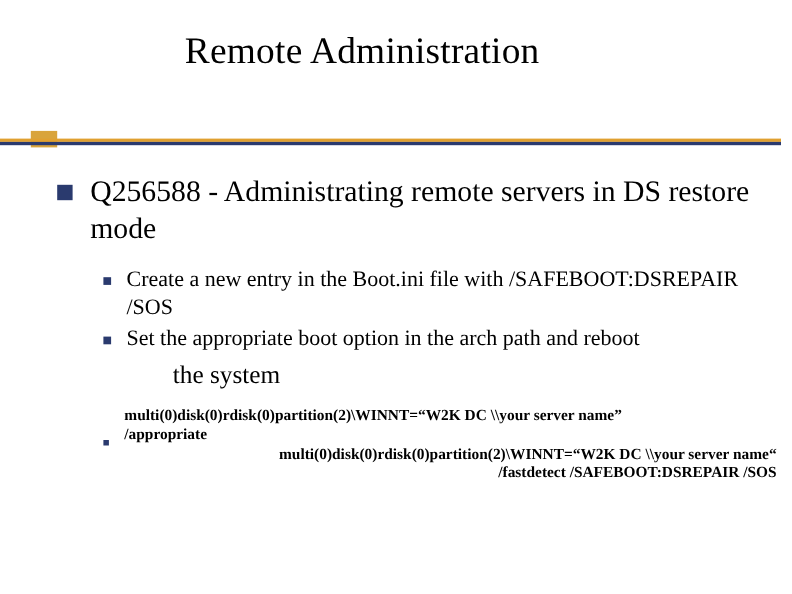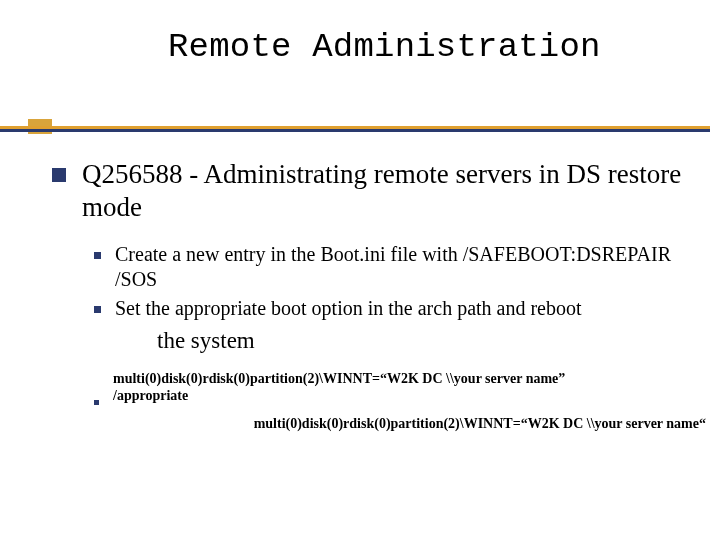--- a/index.html
+++ b/index.html
@@ -1,34 +1,34 @@
 <!DOCTYPE html>
 <html><head>
 <meta charset="utf-8">
 <style>
   * { margin: 0; padding: 0; box-sizing: border-box; }
   html, body { width: 720px; height: 540px; background: #fff; font-family: "Times New Roman", Times, serif; color: #000; }
   .slide { position: relative; width: 720px; height: 540px; padding: 20px 38px 20px 38px; }
   .title-wrap { position: relative; margin-left: 130px; margin-top: 8px; }
-  .title { font-size: 34px; font-weight: 400; letter-spacing: 0.2px; font-family: Liberation Mono, monospace; }
+  .title { font-size: 34px; font-weight: 400; letter-spacing: 0.2px; }
   .rule-row { position: absolute; left: 0; top: 126px; width: 710px; height: 6px; }
   .rule-yellow { position: absolute; left: 0; top: 0; width: 710px; height: 3px; background: #e0a030; }
   .rule-navy { position: absolute; left: 0; top: 3px; width: 710px; height: 3px; background: #2a3a6e; }
   .rule-gold-box { position: absolute; left: 28px; top: 119px; width: 24px; height: 15px; background: #d9a43b; }
   .content { position: absolute; left: 52px; top: 158px; width: 654px; }
   .lvl1 { display: flex; align-items: flex-start; }
   .b1 { flex: 0 0 14px; height: 14px; margin-top: 10px; margin-right: 16px; background: #2a3a6e; }
   .lvl1-text { font-size: 27px; line-height: 1.22; }
   .sublist { margin-left: 42px; margin-top: 18px; }
   .lvl2 { display: flex; align-items: flex-start; margin-bottom: 4px; }
   .b2 { flex: 0 0 7px; height: 7px; margin-top: 10px; margin-right: 14px; background: #2a3a6e; }
   .lvl2-text { font-size: 20px; line-height: 1.25; }
   .lvl2-cont { margin-left: 63px; font-size: 23px; line-height: 1.25; margin-top: 6px; margin-bottom: 14px; }
   .codelist { margin-left: 42px; margin-top: 8px; }
-  .lvl3 { display: flex; align-items: flex-end; margin-bottom: 10px; }
+  .lvl3 { display: flex; align-items: flex-end; }
   .b3 { flex: 0 0 5px; height: 5px; margin-top: 6px; margin-right: 14px; background: #2a3a6e; }
   .code { font-family: "Times New Roman", Times, serif; font-size: 14px; font-weight: 700; line-height: 1.25; }
   .code-cont { margin-left: 61px; font-size: 14px; font-weight: 700; line-height: 1.25; text-align: right; }
 </style>
 </head>
 <body>
 
 <div class="slide">
   <div class="title-wrap">
     <div class="title">Remote Administration</div>
@@ -62,17 +62,18 @@
     <div class="codelist">
       <div class="lvl3">
         <div class="b3"></div>
         <div>
           <div class="code">multi(0)disk(0)rdisk(0)partition(2)\WINNT=“W2K DC \\your server name”</div>
           <div class="code">/appropriate</div>
         </div>
       </div>
       <div class="code-cont">
         <div class="code">multi(0)disk(0)rdisk(0)partition(2)\WINNT=“W2K DC \\your server name“</div>
+        <div class="code">/fastdetect /SAFEBOOT:DSREPAIR /SOS</div>
       </div>
     </div>
 
   </div>
 </div>
 
 </body></html>

